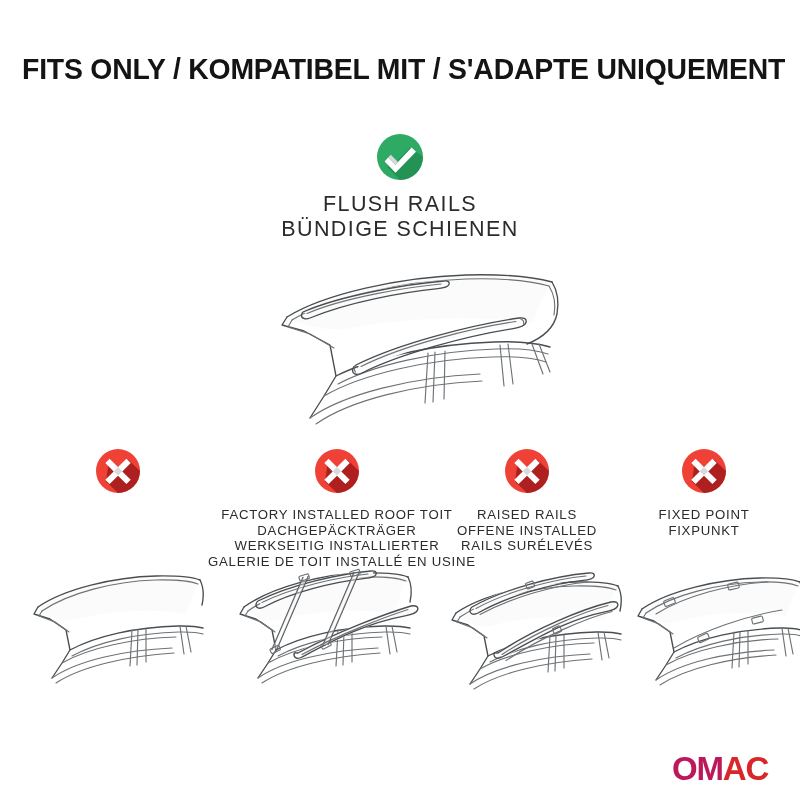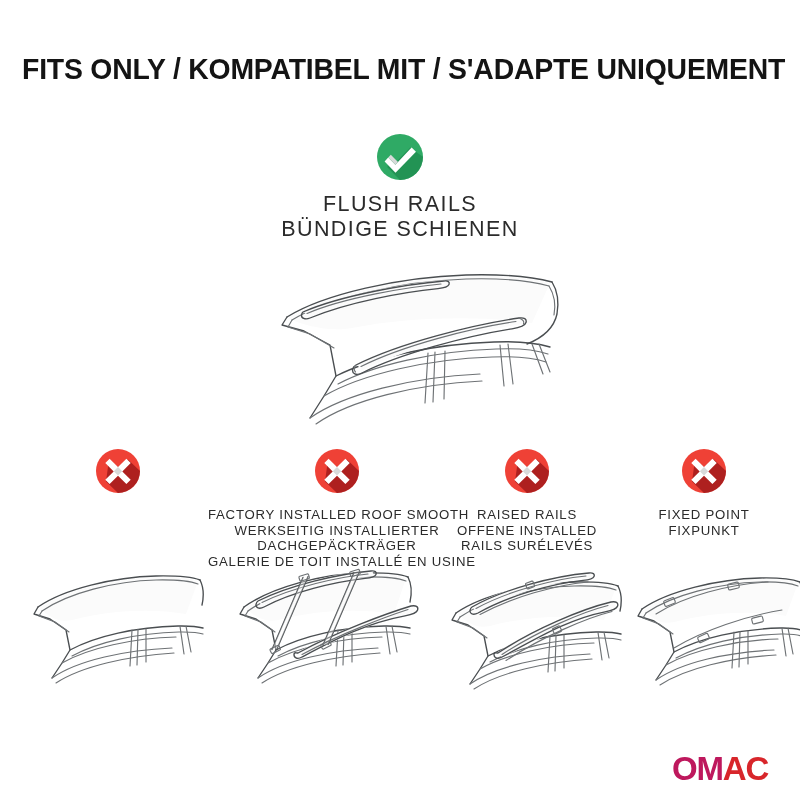--- a/index.html
+++ b/index.html
@@ -203,23 +203,23 @@
   <div class="opt opt-1">
     <span class="opt-icon">
       <svg width="46" height="46" viewBox="0 0 46 46" aria-hidden="true">
         <circle cx="23" cy="23" r="22" fill="#ef4136"></circle>
         <path d="M23 45A22 22 0 0 0 45 23L33 11.6 23 19 14 11.5 11 33.6Z" fill="#8f1015" opacity="0.68"></path>
         <path d="M14.6 10.7 l8.4 8.4 l8.4 -8.4 l4.3 4.3 l-8.4 8.4 l8.4 8.4 l-4.3 4.3 l-8.4 -8.4 l-8.4 8.4 l-4.3 -4.3 l8.4 -8.4 l-8.4 -8.4 Z" fill="#ffffff"></path>
         <path d="M23 19.1 l-4.2 4.2 l4.2 4.2 l4.2 -4.2 Z" fill="#d8dada"></path>
       </svg>
     </span>
     <div class="opt-label">
-      <div>FACTORY INSTALLED ROOF SMOOTH</div>
+      <div>FACTORY INSTALLED ROOF TOIT</div>
+      <div>DACHGEPÄCKTRÄGER</div>
       <div>WERKSEITIG INSTALLIERTER</div>
-      <div>DACHGEPÄCKTRÄGER</div>
       <div>GALERIE DE TOIT INSTALLÉ EN USINE</div>
     </div>
   </div>
 
   <div class="opt opt-2">
     <span class="opt-icon">
       <svg width="46" height="46" viewBox="0 0 46 46" aria-hidden="true">
         <circle cx="23" cy="23" r="22" fill="#ef4136"></circle>
         <path d="M23 45A22 22 0 0 0 45 23L33 11.6 23 19 14 11.5 11 33.6Z" fill="#8f1015" opacity="0.68"></path>
         <path d="M14.6 10.7 l8.4 8.4 l8.4 -8.4 l4.3 4.3 l-8.4 8.4 l8.4 8.4 l-4.3 4.3 l-8.4 -8.4 l-8.4 8.4 l-4.3 -4.3 l8.4 -8.4 l-8.4 -8.4 Z" fill="#ffffff"></path>

